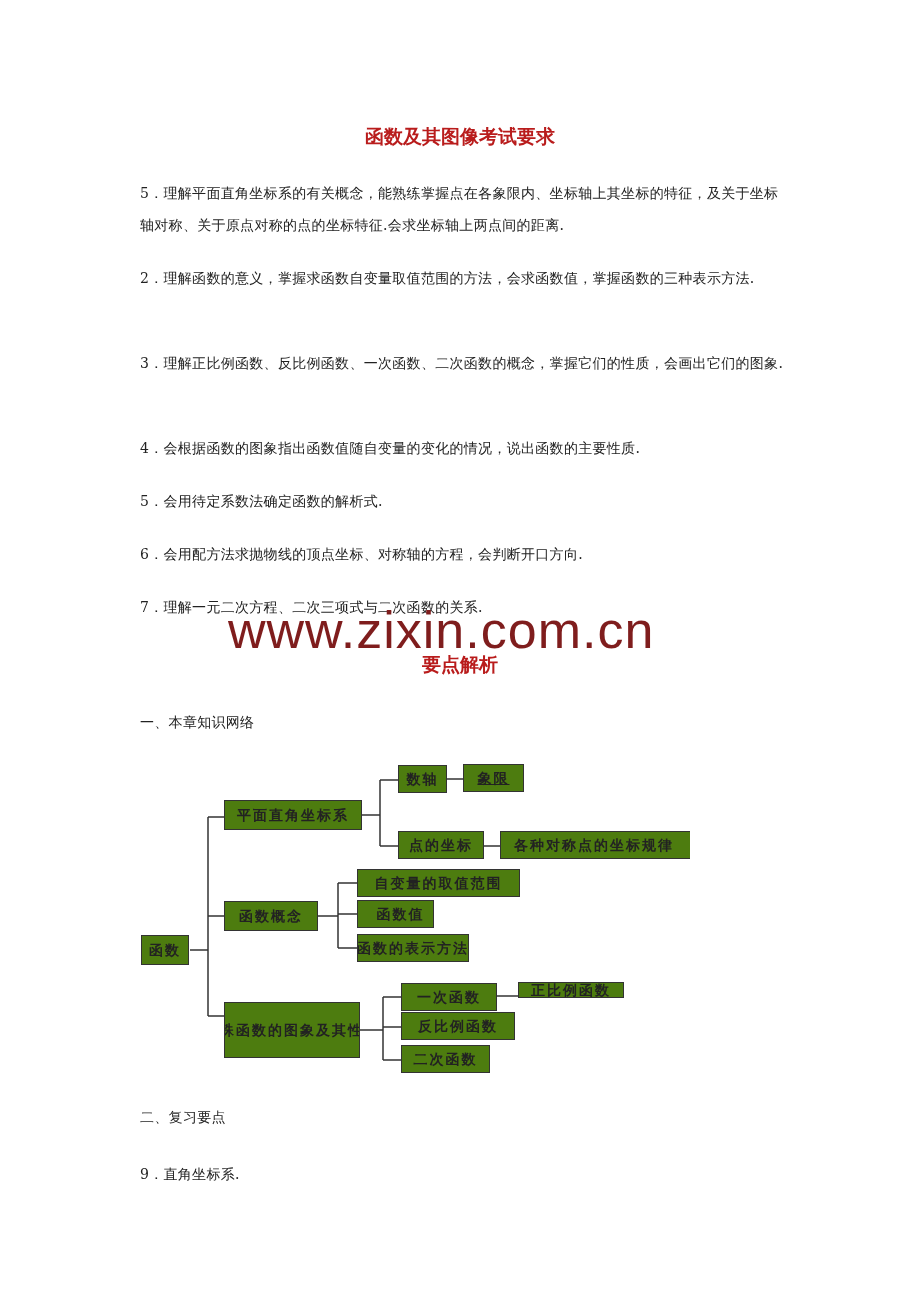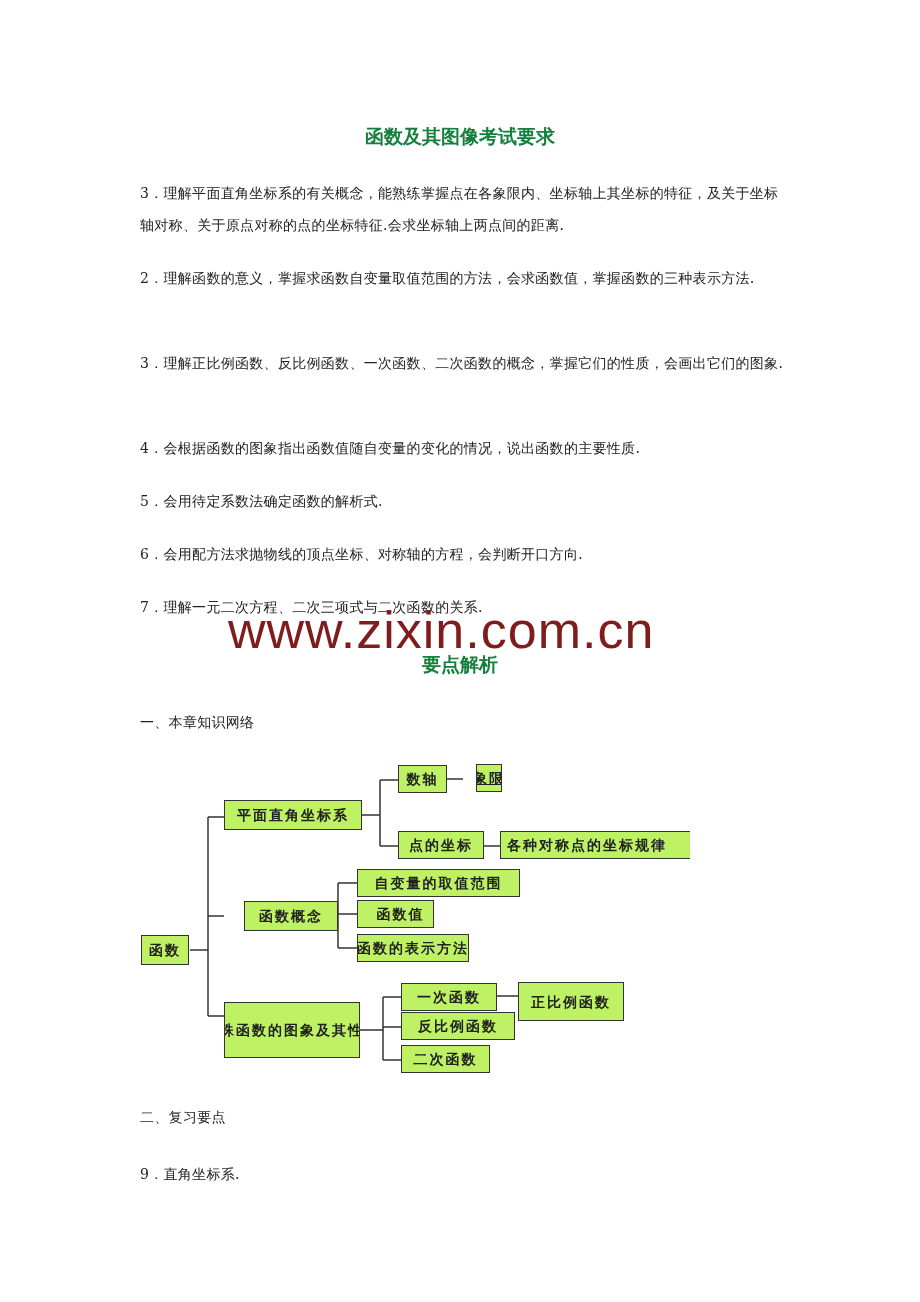--- a/index.html
+++ b/index.html
@@ -1,36 +1,36 @@
 <!DOCTYPE html>
 <html><head>
 <meta charset="utf-8">
 <style>
   html, body { margin: 0; padding: 0; background: #ffffff; }
   body { width: 920px; height: 1302px; position: relative; overflow: hidden;
          font-family: "DejaVu Serif", "Liberation Serif", serif; color: #222; }
   .title { position: absolute; left: 0; width: 920px; text-align: center;
            font-family: "DejaVu Sans", "Liberation Sans", sans-serif; font-weight: bold;
-           font-size: 19px; color: #15803d; }
+           font-size: 19px; color: #b91c1c; }
   .para { position: absolute; left: 140px; width: 645px; font-size: 14px; line-height: 32px;
           letter-spacing: 0.3px; color: #222; }
   .watermark { position: absolute; left: 228px; top: 600px; font-family: "Liberation Sans", sans-serif;
                font-size: 52px; color: #7f1d1d; letter-spacing: 1px; }
-  .box { position: absolute; border: 1.5px solid #333; background: #bef264;
+  .box { position: absolute; border: 1.5px solid #333; background: #4d7c0f;
          font-family: "DejaVu Sans", "Liberation Sans", sans-serif; font-weight: bold;
          font-size: 14px; color: #222; display: flex; align-items: center; justify-content: center;
          letter-spacing: 2px; box-sizing: border-box; text-align: center; line-height: 28px; white-space: nowrap; overflow: hidden; }
   svg.lines { position: absolute; left: 0; top: 0; }
 </style>
 </head>
 <body>
 
 <div class="title" style="top:124px;">函数及其图像考试要求</div>
 
-<div class="para" style="top:177px;">3．理解平面直角坐标系的有关概念，能熟练掌握点在各象限内、坐标轴上其坐标的特征，及关于坐标轴对称、关于原点对称的点的坐标特征.会求坐标轴上两点间的距离.</div>
+<div class="para" style="top:177px;">5．理解平面直角坐标系的有关概念，能熟练掌握点在各象限内、坐标轴上其坐标的特征，及关于坐标轴对称、关于原点对称的点的坐标特征.会求坐标轴上两点间的距离.</div>
 <div class="para" style="top:262px;">2．理解函数的意义，掌握求函数自变量取值范围的方法，会求函数值，掌握函数的三种表示方法.</div>
 <div class="para" style="top:347px;">3．理解正比例函数、反比例函数、一次函数、二次函数的概念，掌握它们的性质，会画出它们的图象.</div>
 <div class="para" style="top:432px;">4．会根据函数的图象指出函数值随自变量的变化的情况，说出函数的主要性质.</div>
 <div class="para" style="top:485px;">5．会用待定系数法确定函数的解析式.</div>
 <div class="para" style="top:538px;">6．会用配方法求抛物线的顶点坐标、对称轴的方程，会判断开口方向.</div>
 <div class="para" style="top:591px;">7．理解一元二次方程、二次三项式与二次函数的关系.</div>
 
 <div class="watermark">www.zixin.com.cn</div>
 
 <div class="title" style="top:652px;">要点解析</div>
@@ -64,30 +64,30 @@
     <line x1="383" y1="997" x2="401" y2="997"></line>
     <line x1="383" y1="1027" x2="401" y2="1027"></line>
     <line x1="383" y1="1060" x2="401" y2="1060"></line>
     <line x1="497" y1="996" x2="518" y2="996"></line>
   </g>
 </svg>
 
 <div class="box" style="left:141px; top:935px; width:48px; height:30px;">函数</div>
 <div class="box" style="left:224px; top:800px; width:138px; height:30px;">平面直角坐标系</div>
 <div class="box" style="left:398px; top:765px; width:49px; height:28px;">数轴</div>
-<div class="box" style="left:476px; top:764px; width:26px; height:28px;text-decoration:underline;">象限</div>
+<div class="box" style="left:463px; top:764px; width:61px; height:28px;text-decoration:underline;">象限</div>
 <div class="box" style="left:398px; top:831px; width:86px; height:28px;">点的坐标</div>
-<div class="box" style="left:500px; top:831px; width:190px; height:28px; justify-content:flex-start; padding-left:6px; border-right:none;">各种对称点的坐标规律</div>
-<div class="box" style="left:224px; top:901px; width:94px; height:30px;margin-left:20px;">函数概念</div>
+<div class="box" style="left:500px; top:831px; width:190px; height:28px; justify-content:flex-start; padding-left:13px; border-right:none;">各种对称点的坐标规律</div>
+<div class="box" style="left:224px; top:901px; width:94px; height:30px;">函数概念</div>
 <div class="box" style="left:357px; top:869px; width:163px; height:28px;">自变量的取值范围</div>
 <div class="box" style="left:357px; top:900px; width:77px; height:28px;padding-left:10px;">函数值</div>
 <div class="box" style="left:357px; top:934px; width:112px; height:28px;">函数的表示方法</div>
 <div class="box" style="left:224px; top:1002px; width:136px; height:56px; flex-direction:row; line-height:26px;">
   <span>特殊函数的图象</span>
   <span>及其性质</span>
 </div>
 <div class="box" style="left:401px; top:983px; width:96px; height:28px;">一次函数</div>
-<div class="box" style="left:518px; top:982px; width:106px; height:39px;">正比例函数</div>
+<div class="box" style="left:518px; top:982px; width:106px; height:16px;">正比例函数</div>
 <div class="box" style="left:401px; top:1012px; width:114px; height:28px;">反比例函数</div>
 <div class="box" style="left:401px; top:1045px; width:89px; height:28px;">二次函数</div>
 
 <div class="para" style="top:1101px;">二、复习要点</div>
 <div class="para" style="top:1158px;">9．直角坐标系.</div>
 
 </body></html>

